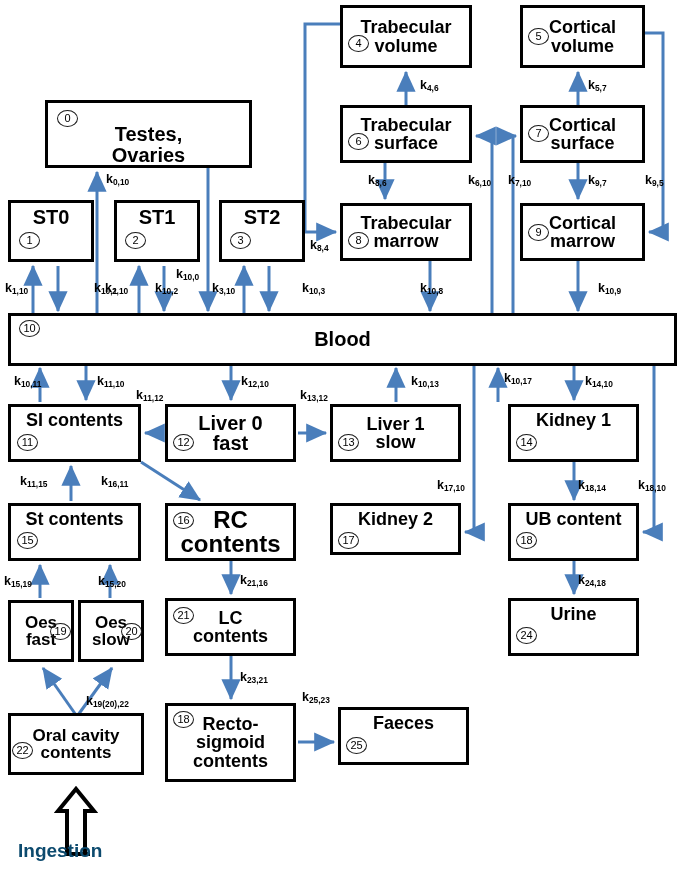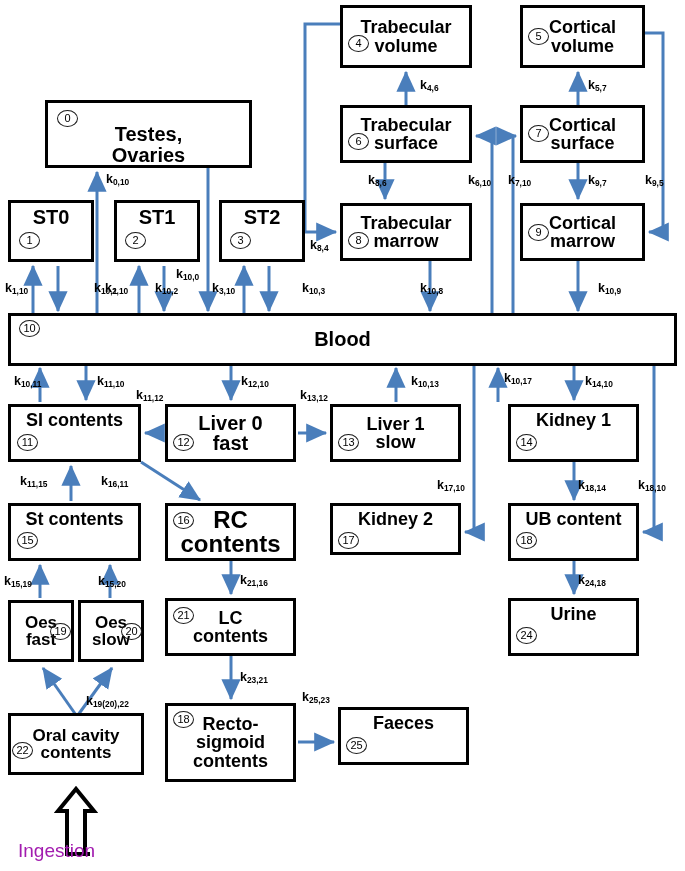--- a/index.html
+++ b/index.html
@@ -73,22 +73,22 @@
   .klabel sub {
     font-size: 8.4px;
     font-weight: bold;
     vertical-align: baseline;
     position: relative;
     bottom: -2px;
   }
   .ingestion-word {
     position: absolute;
     font-size: 19px;
-    font-weight: normal;
-    color: #a21caf;
+    font-weight: bold;
+    color: #0c4a6e;
     z-index: 4;
   }
 </style>
 </head>
 <body>
 
 <div id="diagram">
 
   <svg id="arrow-layer" viewBox="0 0 685 871" width="685" height="871">
     <defs>

